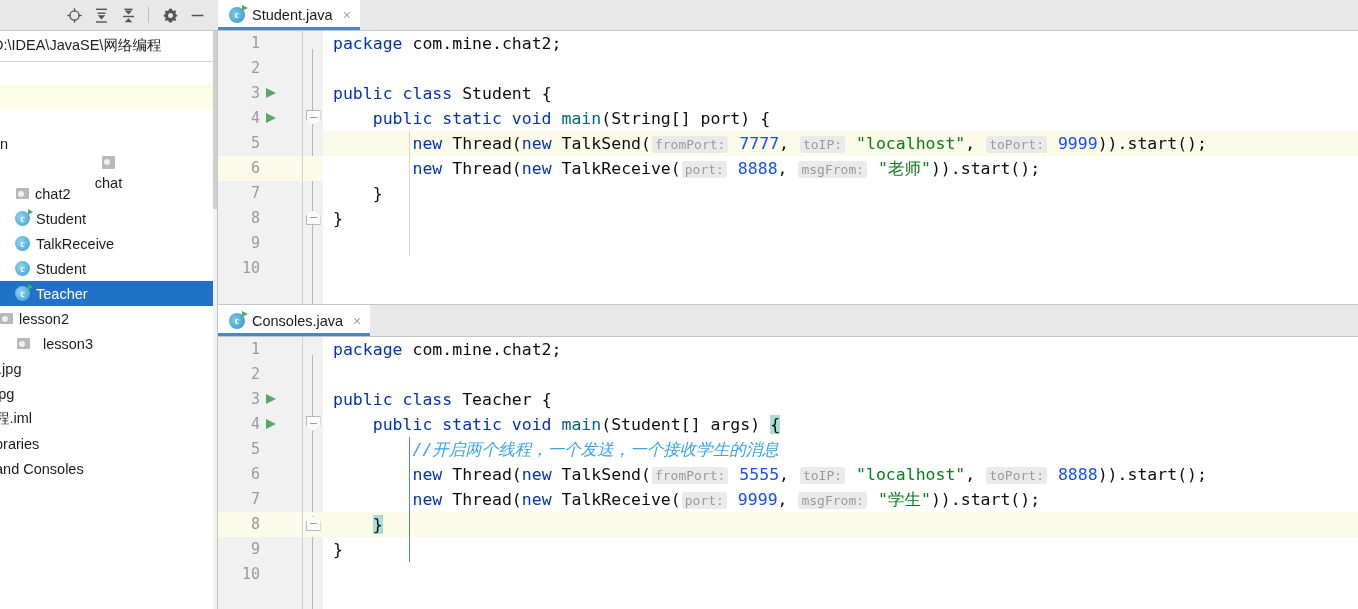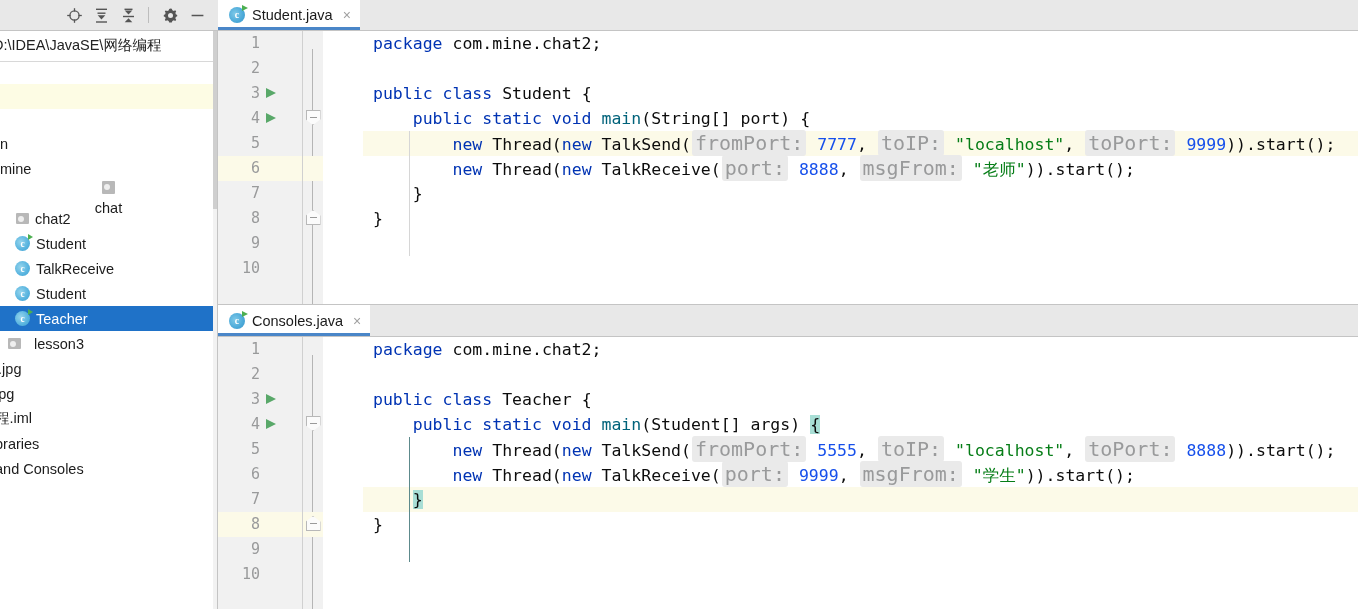--- a/index.html
+++ b/index.html
@@ -150,33 +150,33 @@
   .foldrow{height:25px;position:relative;}
   .foldrow.caret{background:#fcfae8;}
 
   .code{
     flex:1;position:relative;min-width:0;overflow:hidden;
     font-family:"DejaVu Sans Mono","Liberation Mono",monospace;
     font-size:16.5px;
   }
   .cl{
     height:25px;line-height:25px;white-space:pre;padding-left:10px;
-    box-sizing:border-box;color:#0c0c0c;margin-left:40px;
+    box-sizing:border-box;color:#0c0c0c;
   }
   .cl.caret{background:#fcfae8;}
 
   .k{color:#0033b3;}            
   .t{color:#0c0c0c;}            
   .s{color:#067d17;}            
   .n{color:#1750eb;}            
   .m{color:#00627a;}            
   .c{color:#34a5e8;font-style:italic;} 
   .hint{
     color:#999a9b;background:#eaeaea;border-radius:3px;
-    padding:1px 3px;margin:0 1px;font-size:20px;
+    padding:1px 3px;margin:0 1px;font-size:13px;
   }
   .brace-hl{background:#a8ded5;}
 
   .indent-guide{
     position:absolute;top:0;bottom:0;width:1px;background:#d6d6d6;
   }
   .indent-guide.active{background:#5d8a8c;}
 
   .divider{height:1px;background:#c4c4c4;}
 </style>
@@ -241,23 +241,20 @@
     <div class="sidebar">
       <div class="sb-path">D:\IDEA\JavaSE\网络编程</div>
       <div class="sb-sep"></div>
       <div class="sb-gap"></div>
       <div class="sb-yellowrow"></div>
       <div class="sb-gap"></div>
 
       <div class="sb-row" style="padding-left:0px;">
         <span>n</span>
       </div>
-      <div class="sb-row" style="padding-left:0px;">
-        <span>mine</span>
-      </div>
       <div class="sb-row" style="padding-left:0px;flex-direction:column;">
         <span class="folder-ico"></span>
         <span>chat</span>
       </div>
       <div class="sb-row" style="padding-left:16px;">
         <span class="folder-ico"></span>
         <span>chat2</span>
       </div>
       <div class="sb-row" style="padding-left:15px;">
         <span class="cls-ico">c<span class="run"></span></span>
@@ -268,21 +265,25 @@
         <span>TalkReceive</span>
       </div>
       <div class="sb-row" style="padding-left:15px;">
         <span class="cls-ico">c</span>
         <span>Student</span>
       </div>
       <div class="sb-row selected" style="padding-left:15px;">
         <span class="cls-ico">c<span class="run"></span></span>
         <span>Teacher</span>
       </div>
-      <div class="sb-row" style="padding-left:8px;gap:13px;">
+      <div class="sb-row" style="padding-left:0px;">
+        <span class="folder-ico"></span>
+        <span>lesson2</span>
+      </div>
+      <div class="sb-row" style="padding-left:17px;gap:13px;">
         <span class="folder-ico"></span>
         <span>lesson3</span>
       </div>
       <div class="sb-row" style="padding-left:0px;margin-left:-10px;">
         <span>e.jpg</span>
       </div>
       <div class="sb-row" style="padding-left:0px;margin-left:-5px;">
         <span>jpg</span>
       </div>
       <div class="sb-row" style="padding-left:0px;margin-left:-5px;">
@@ -435,20 +436,21 @@
                   <i></i>
                 </div>
               </div>
           </div>
           <div class="code" id="c1">
             <div class="indent-guide active" style="left:86px;top:100px;height:125px;"></div>
           <div class="cl"><span class="k">package </span><span class="t">com.mine.chat2;</span></div>
               <div class="cl">&nbsp;</div>
               <div class="cl"><span class="k">public class </span><span class="t">Teacher </span><span class="t">{</span></div>
               <div class="cl"><span class="k">    public static void </span><span class="m">main</span><span class="t">(Student[] args) </span><span class="brace-hl">{</span></div>
+              <div class="cl"><span class="c">        //开启两个线程，一个发送，一个接收学生的消息</span></div>
               <div class="cl"><span class="t">        </span><span class="k">new </span><span class="t">Thread(</span><span class="k">new </span><span class="t">TalkSend(</span><span class="hint">fromPort:</span><span class="t"> </span><span class="n">5555</span><span class="t">, </span><span class="hint">toIP:</span><span class="t"> </span><span class="s">"localhost"</span><span class="t">, </span><span class="hint">toPort:</span><span class="t"> </span><span class="n">8888</span><span class="t">)).start();</span></div>
               <div class="cl"><span class="t">        </span><span class="k">new </span><span class="t">Thread(</span><span class="k">new </span><span class="t">TalkReceive(</span><span class="hint">port:</span><span class="t"> </span><span class="n">9999</span><span class="t">, </span><span class="hint">msgFrom:</span><span class="t"> </span><span class="s">"学生"</span><span class="t">)).start();</span></div>
               <div class="cl caret"><span class="t">    </span><span class="brace-hl">}</span></div>
               <div class="cl"><span class="t">}</span></div>
               <div class="cl">&nbsp;</div>
             </div>
         </div>
       </div>
 
     </div>

